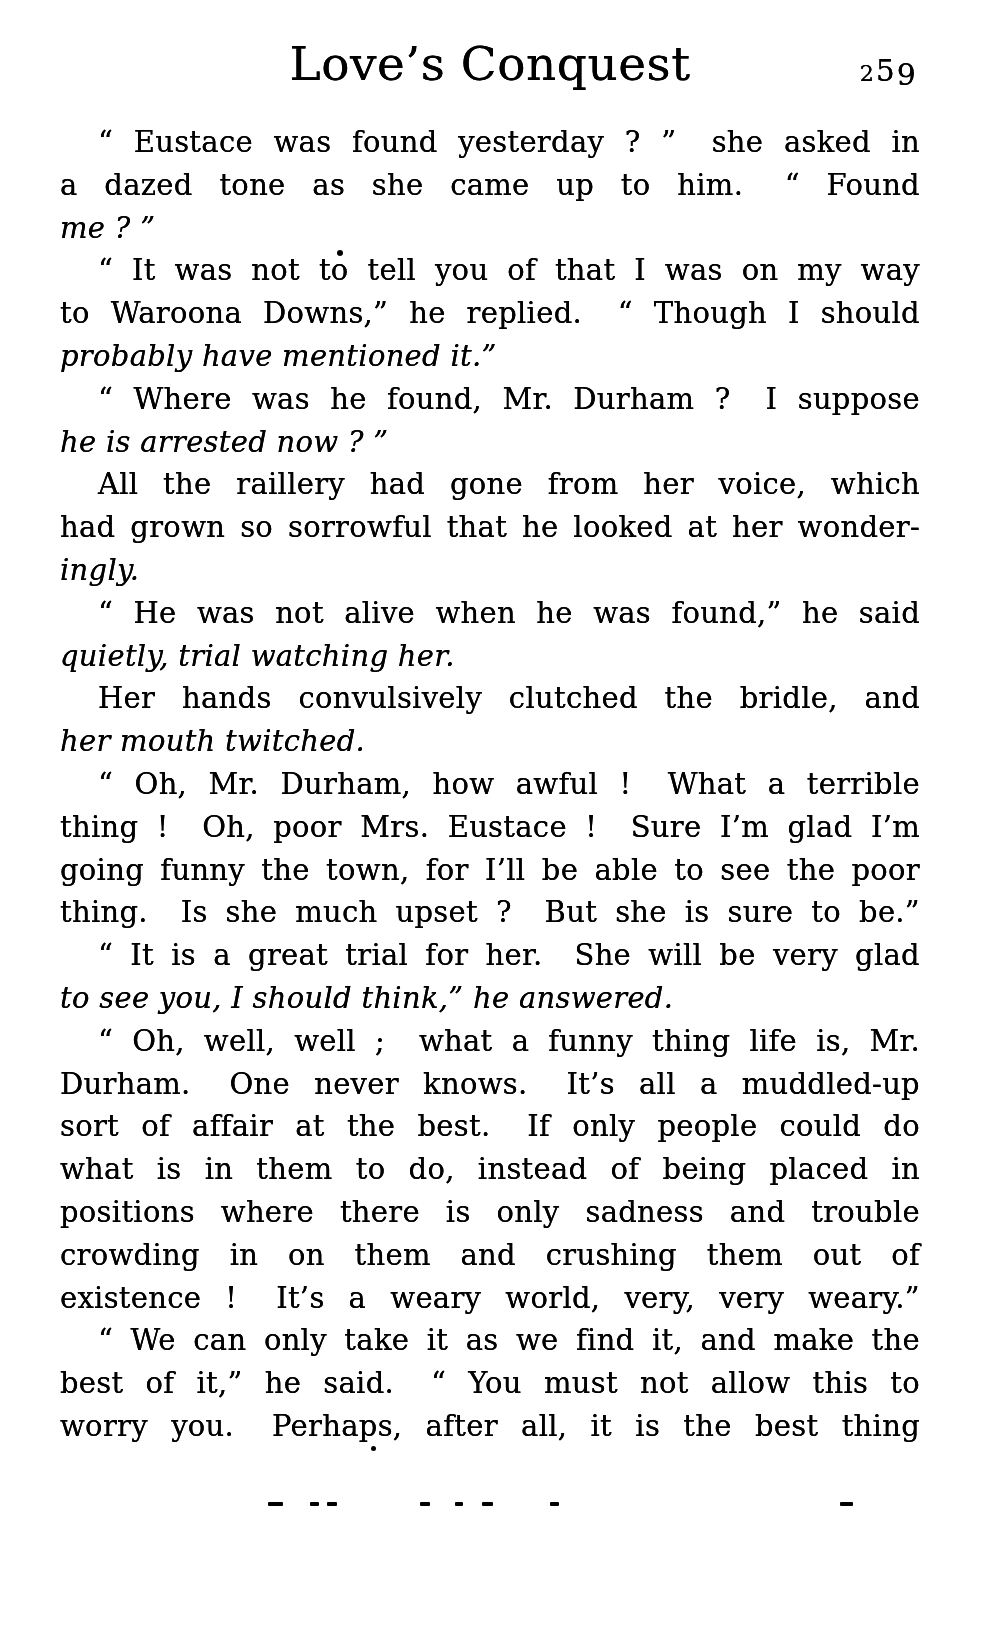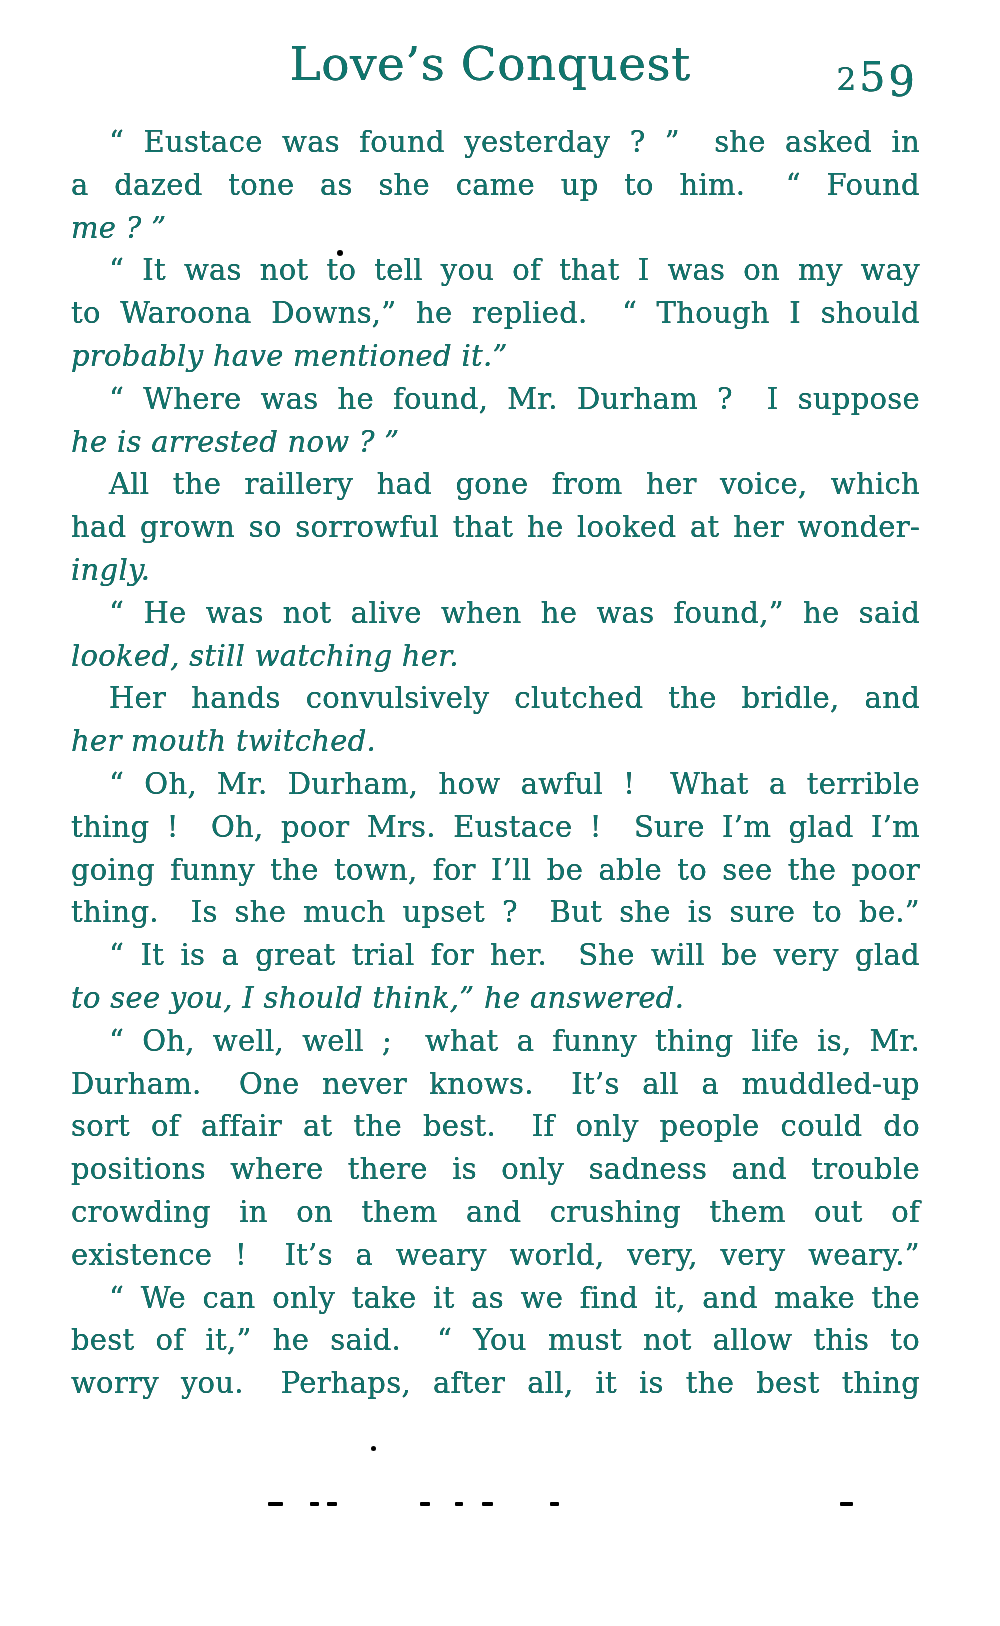--- a/index.html
+++ b/index.html
@@ -5,21 +5,21 @@
   html, body {
     margin: 0;
     padding: 0;
     background: #ffffff;
   }
   .page {
     position: relative;
     width: 1000px;
     height: 1626px;
     background: #ffffff;
-    color: #0f766e;
+    color: #000000;
     font-family: "DejaVu Serif", "Liberation Serif", serif;
     overflow: hidden;
   }
   
   .running-head {
     position: absolute;
     top: 36px;
     left: 60px;
     width: 860px;
     height: 56px;
@@ -29,22 +29,22 @@
     font-size: 47px;
     line-height: 56px;
     letter-spacing: 0.5px;
     text-shadow: 0 0 0.6px #000;
     white-space: nowrap;
   }
   .page-number {
     position: absolute;
     right: 2px;
     top: 3px;
-    font-size: 42px;
-    line-height: 76px;
+    font-size: 30px;
+    line-height: 64px;
     letter-spacing: 0.07em;
     text-shadow: 0 0 0.6px #000;
   }
   
   .fig { display: inline-block; }
   .fig-2 { font-size: 0.74em; transform: translateY(-0.02em); }
   .fig-5 { font-size: 0.98em; }
   .fig-9 { transform: translateY(0.12em); }
   
   .text-block {
@@ -55,21 +55,20 @@
     font-size: 29px;
     line-height: 42.8px;
     letter-spacing: 0.3px;
     text-shadow: 0 0 0.55px #000;
   }
   .line {
     text-align: justify;
     text-align-last: justify;
     white-space: nowrap;
     white-space: normal;
-    margin-left: 11px;
   }
   .line.no-just {
     text-align: left;
     text-align-last: auto;
     font-style: italic;
   }
   .line.indent {
     text-indent: 38px;
   }
   
@@ -109,32 +108,33 @@
       <div class="line no-just">me ? ”</div>
       <div class="line indent">“ It was not to tell you of that I was on my way</div>
       <div class="line">to Waroona Downs,” he replied.  “ Though I should</div>
       <div class="line no-just">probably have mentioned it.”</div>
       <div class="line indent">“ Where was he found, Mr. Durham ?  I suppose</div>
       <div class="line no-just">he is arrested now ? ”</div>
       <div class="line indent">All the raillery had gone from her voice, which</div>
       <div class="line">had grown so sorrowful that he looked at her wonder-</div>
       <div class="line no-just">ingly.</div>
       <div class="line indent">“ He was not alive when he was found,” he said</div>
-      <div class="line no-just">looked, still watching her.</div>
+      <div class="line no-just">quietly, trial watching her.</div>
       <div class="line indent">Her hands convulsively clutched the bridle, and</div>
       <div class="line no-just">her mouth twitched.</div>
       <div class="line indent">“ Oh, Mr. Durham, how awful !  What a terrible</div>
       <div class="line">thing !  Oh, poor Mrs. Eustace !  Sure I’m glad I’m</div>
       <div class="line">going funny the town, for I’ll be able to see the poor</div>
       <div class="line">thing.  Is she much upset ?  But she is sure to be.”</div>
       <div class="line indent">“ It is a great trial for her.  She will be very glad</div>
       <div class="line no-just">to see you, I should think,” he answered.</div>
       <div class="line indent">“ Oh, well, well ;  what a funny thing life is, Mr.</div>
       <div class="line">Durham.  One never knows.  It’s all a muddled-up</div>
       <div class="line">sort of affair at the best.  If only people could do</div>
+      <div class="line">what is in them to do, instead of being placed in</div>
       <div class="line">positions where there is only sadness and trouble</div>
       <div class="line">crowding in on them and crushing them out of</div>
       <div class="line">existence !  It’s a weary world, very, very weary.”</div>
       <div class="line indent">“ We can only take it as we find it, and make the</div>
       <div class="line">best of it,” he said.  “ You must not allow this to</div>
       <div class="line">worry you.  Perhaps, after all, it is the best thing</div>
     </main>
 
   <div class="cutoff-line">
       <i class="frag" style="left: 268px; width: 15px;"></i>

